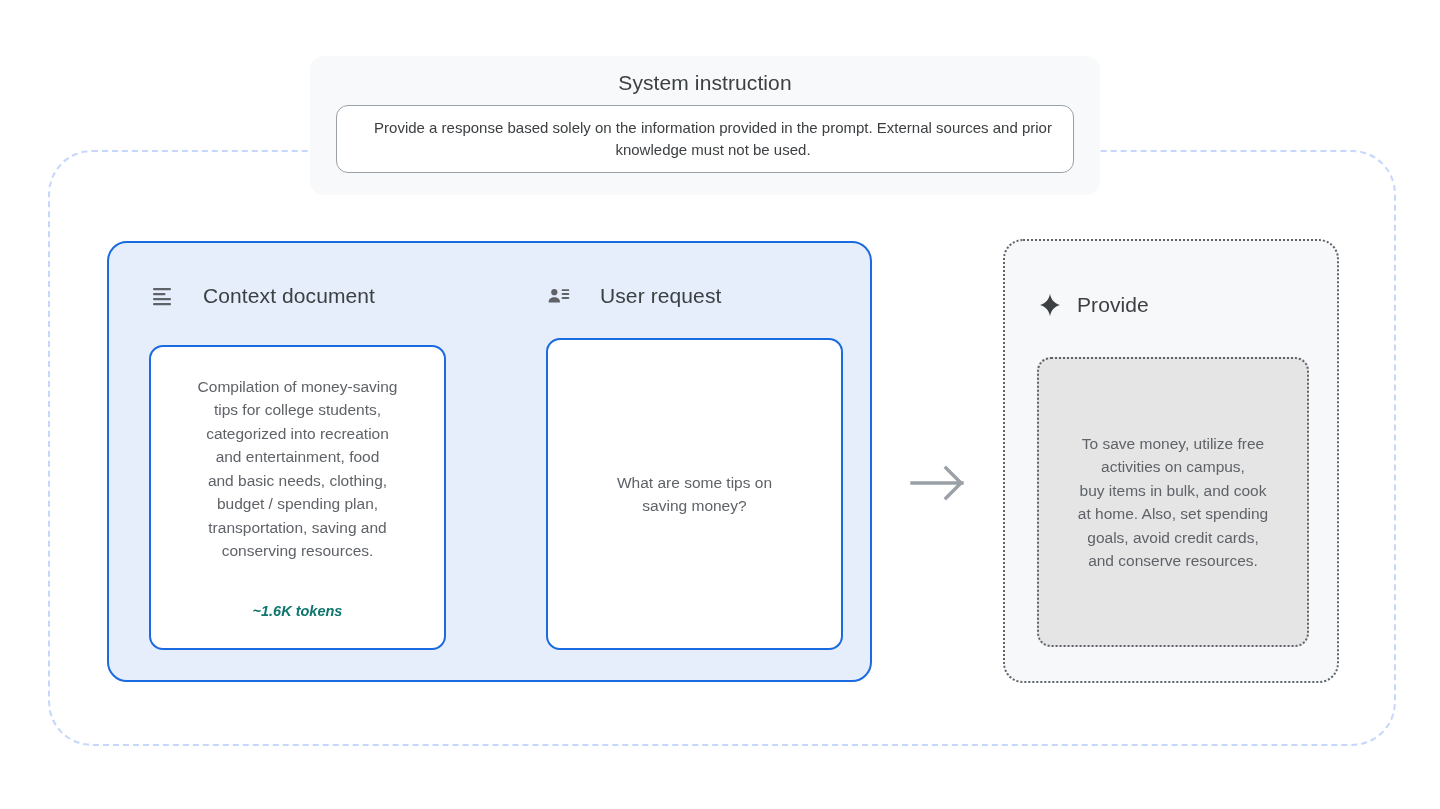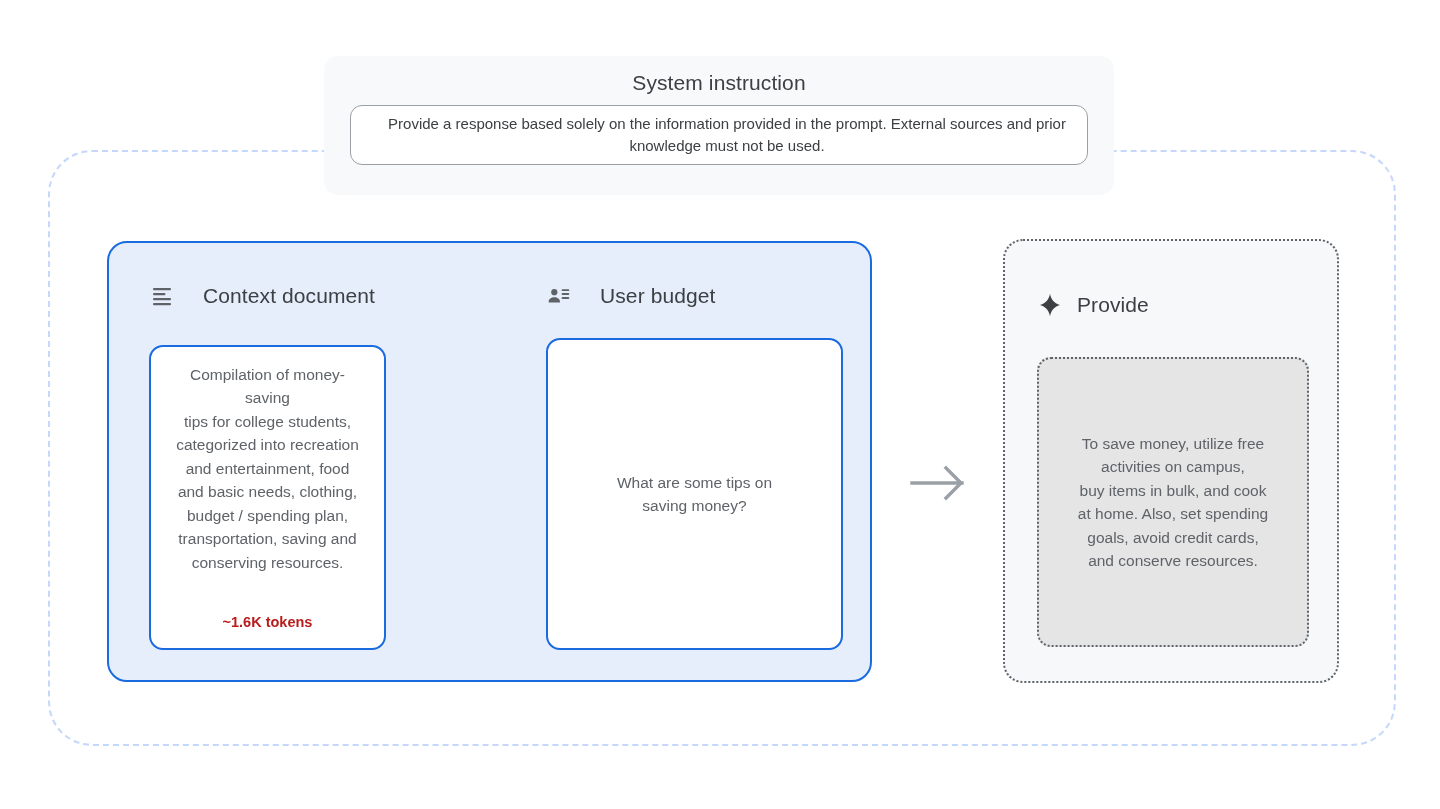--- a/index.html
+++ b/index.html
@@ -18,21 +18,21 @@
 
   .stage {
     position: relative;
     width: 1440px;
     height: 809px;
   }
 
   
   .system-panel {
     position: absolute;
-    left: 324px;
+    left: 310px;
     top: 56px;
     width: 790px;
     height: 139px;
     background: #f8f9fa;
     border-radius: 14px;
     box-sizing: border-box;
     z-index: 5;
   }
   .system-title {
     position: absolute;
@@ -43,21 +43,21 @@
     font-size: 21px;
     line-height: 30px;
     color: #3c4043;
     letter-spacing: 0.1px;
   }
   .system-box {
     position: absolute;
     left: 26px;
     top: 49px;
     width: 738px;
-    height: 60px;
+    height: 68px;
     background: #ffffff;
     border: 1px solid #9aa0a6;
     border-radius: 12px;
     box-sizing: border-box;
     display: flex;
     align-items: center;
     justify-content: center;
     padding-left: 16px;
   }
   .system-box-text {
@@ -134,43 +134,44 @@
     box-sizing: border-box;
     display: flex;
     flex-direction: column;
     align-items: center;
     justify-content: center;
     text-align: center;
   }
   .card-context {
     top: 102px;
     left: 0;
-    width: 237px;
+    width: 297px;
     height: 305px;
     padding: 16px 18px;
   }
   .card-request {
     top: 95px;
     left: 0;
     width: 297px;
     height: 312px;
     padding: 28px 18px;
   }
   .card-text {
     font-size: 15.5px;
     line-height: 23.5px;
     color: #5f6368;
     white-space: pre-line;
   }
   .token-note {
     margin-top: 38px;
     font-size: 14.5px;
     line-height: 20px;
+    font-style: italic;
     font-weight: bold;
-    color: #b91c1c;
+    color: #0f766e;
   }
 
   
   .arrow {
     position: absolute;
     left: 908px;
     top: 462px;
     width: 62px;
     height: 42px;
     z-index: 4;
@@ -266,21 +267,21 @@
           <svg width="24" height="24" viewBox="0 0 24 24" aria-hidden="true">
             <g fill="#5f6368">
               <circle cx="7.3" cy="8.2" r="3.1"></circle>
               <path d="M1.7 17.6c0-2.7 2.5-4.3 5.6-4.3s5.6 1.6 5.6 4.3v0.9H1.7z"></path>
               <rect x="14.6" y="5.2" width="7.7" height="1.9" rx="0.95"></rect>
               <rect x="14.6" y="9.1" width="7.7" height="1.9" rx="0.95"></rect>
               <rect x="14.6" y="13" width="7.7" height="1.9" rx="0.95"></rect>
             </g>
           </svg>
         </span>
-        <span class="col-head-label">User budget</span>
+        <span class="col-head-label">User request</span>
       </div>
 
       <div class="card card-request">
         <div class="card-text">What are some tips on
 saving money?</div>
       </div>
     </div>
 
   </div>
 

